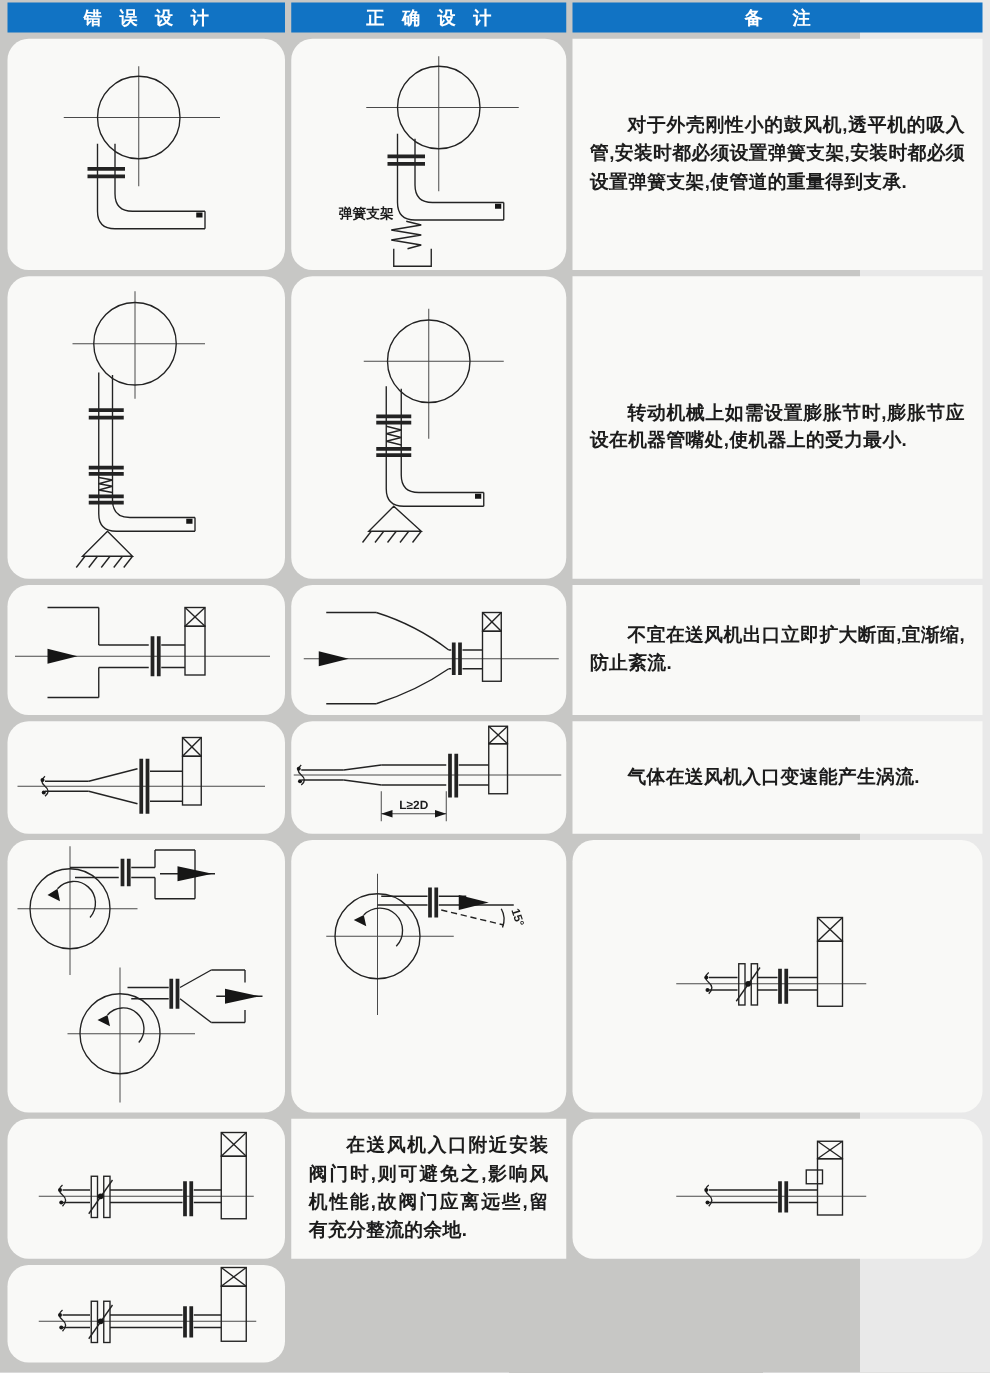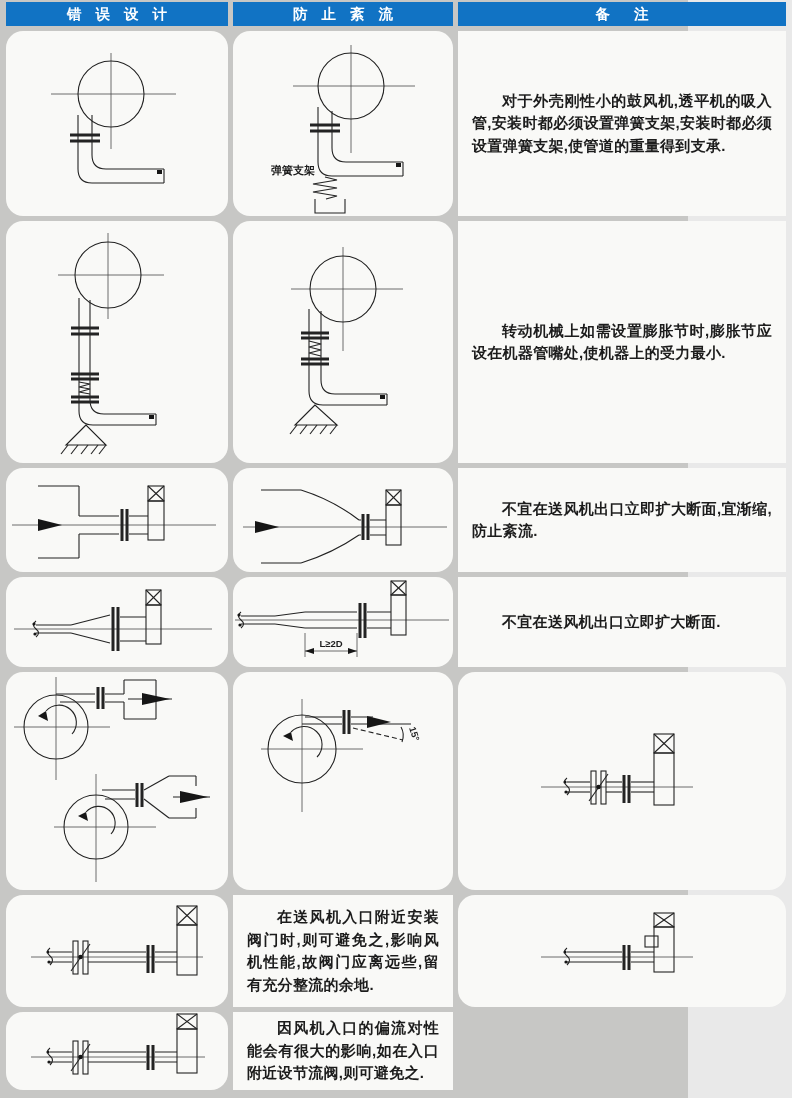--- a/index.html
+++ b/index.html
@@ -47,21 +47,21 @@
   svg .dash{stroke-dasharray:5 3;}
   svg text.lbl{fill:#1c1c1c;stroke:none;font-weight:600;
     font-family:"Liberation Sans","DejaVu Sans",sans-serif;}
 </style>
 </head>
 <body>
 
 <div class="sheet">
 
   <div class="hcell sp4">错误设计</div>
-  <div class="hcell sp4">防止紊流</div>
+  <div class="hcell sp4">正确设计</div>
   <div class="hcell sp2">备注</div>
 
   <div class="dcell">
     <svg width="222" height="185" viewBox="0 0 222 185">
       <g>
         <line class="thin" x1="45" y1="63" x2="170" y2="63"></line>
           <line class="thin" x1="105" y1="22" x2="105" y2="118"></line>
       </g>
       <circle cx="105" cy="63" r="33"></circle>
       <g>
@@ -302,21 +302,21 @@
         <line class="thin" x1="72" y1="56" x2="72" y2="80"></line>
           <line class="thin" x1="124" y1="56" x2="124" y2="80"></line>
         <line class="thin" x1="72" y1="74" x2="124" y2="74"></line>
         <polygon class="fill" points="72,74 81,71 81,77"></polygon>
           <polygon class="fill" points="124,74 115,71 115,77"></polygon>
         <text class="lbl" x="98" y="70" text-anchor="middle" font-size="9.5">L≥2D</text>
       </g>
     </svg>
   </div>
   <div class="ncell">
-    <p>不宜在送风机出口立即扩大断面.</p>
+    <p>气体在送风机入口变速能产生涡流.</p>
   </div>
 
   <div class="dcell">
     <svg width="222" height="218" viewBox="0 0 222 218">
       <g>
         <line class="thin" x1="8" y1="55" x2="104" y2="55"></line>
           <line class="thin" x1="50" y1="5" x2="50" y2="108"></line>
         <circle cx="50" cy="55" r="32"></circle>
         <path d="M66,62 A17,17 0 1 0 40,39"></path>
         <polygon class="fill" points="40,39 32,44 42,49"></polygon>
@@ -509,17 +509,14 @@
           <line class="thick" x1="146" y1="33" x2="146" y2="58"></line>
       </g>
       <g>
         <rect x="170" y="17" width="20" height="44"></rect>
         <rect x="170" y="2" width="20" height="15"></rect>
         <line x1="170" y1="2" x2="190" y2="17"></line>
           <line x1="170" y1="17" x2="190" y2="2"></line>
       </g>
     </svg>
   </div>
-  <div class="ncell">
-    <p>因风机入口的偏流对性能会有很大的影响,如在入口附近设节流阀,则可避免之.</p>
-  </div>
 
 </div>
 
 </body></html>

